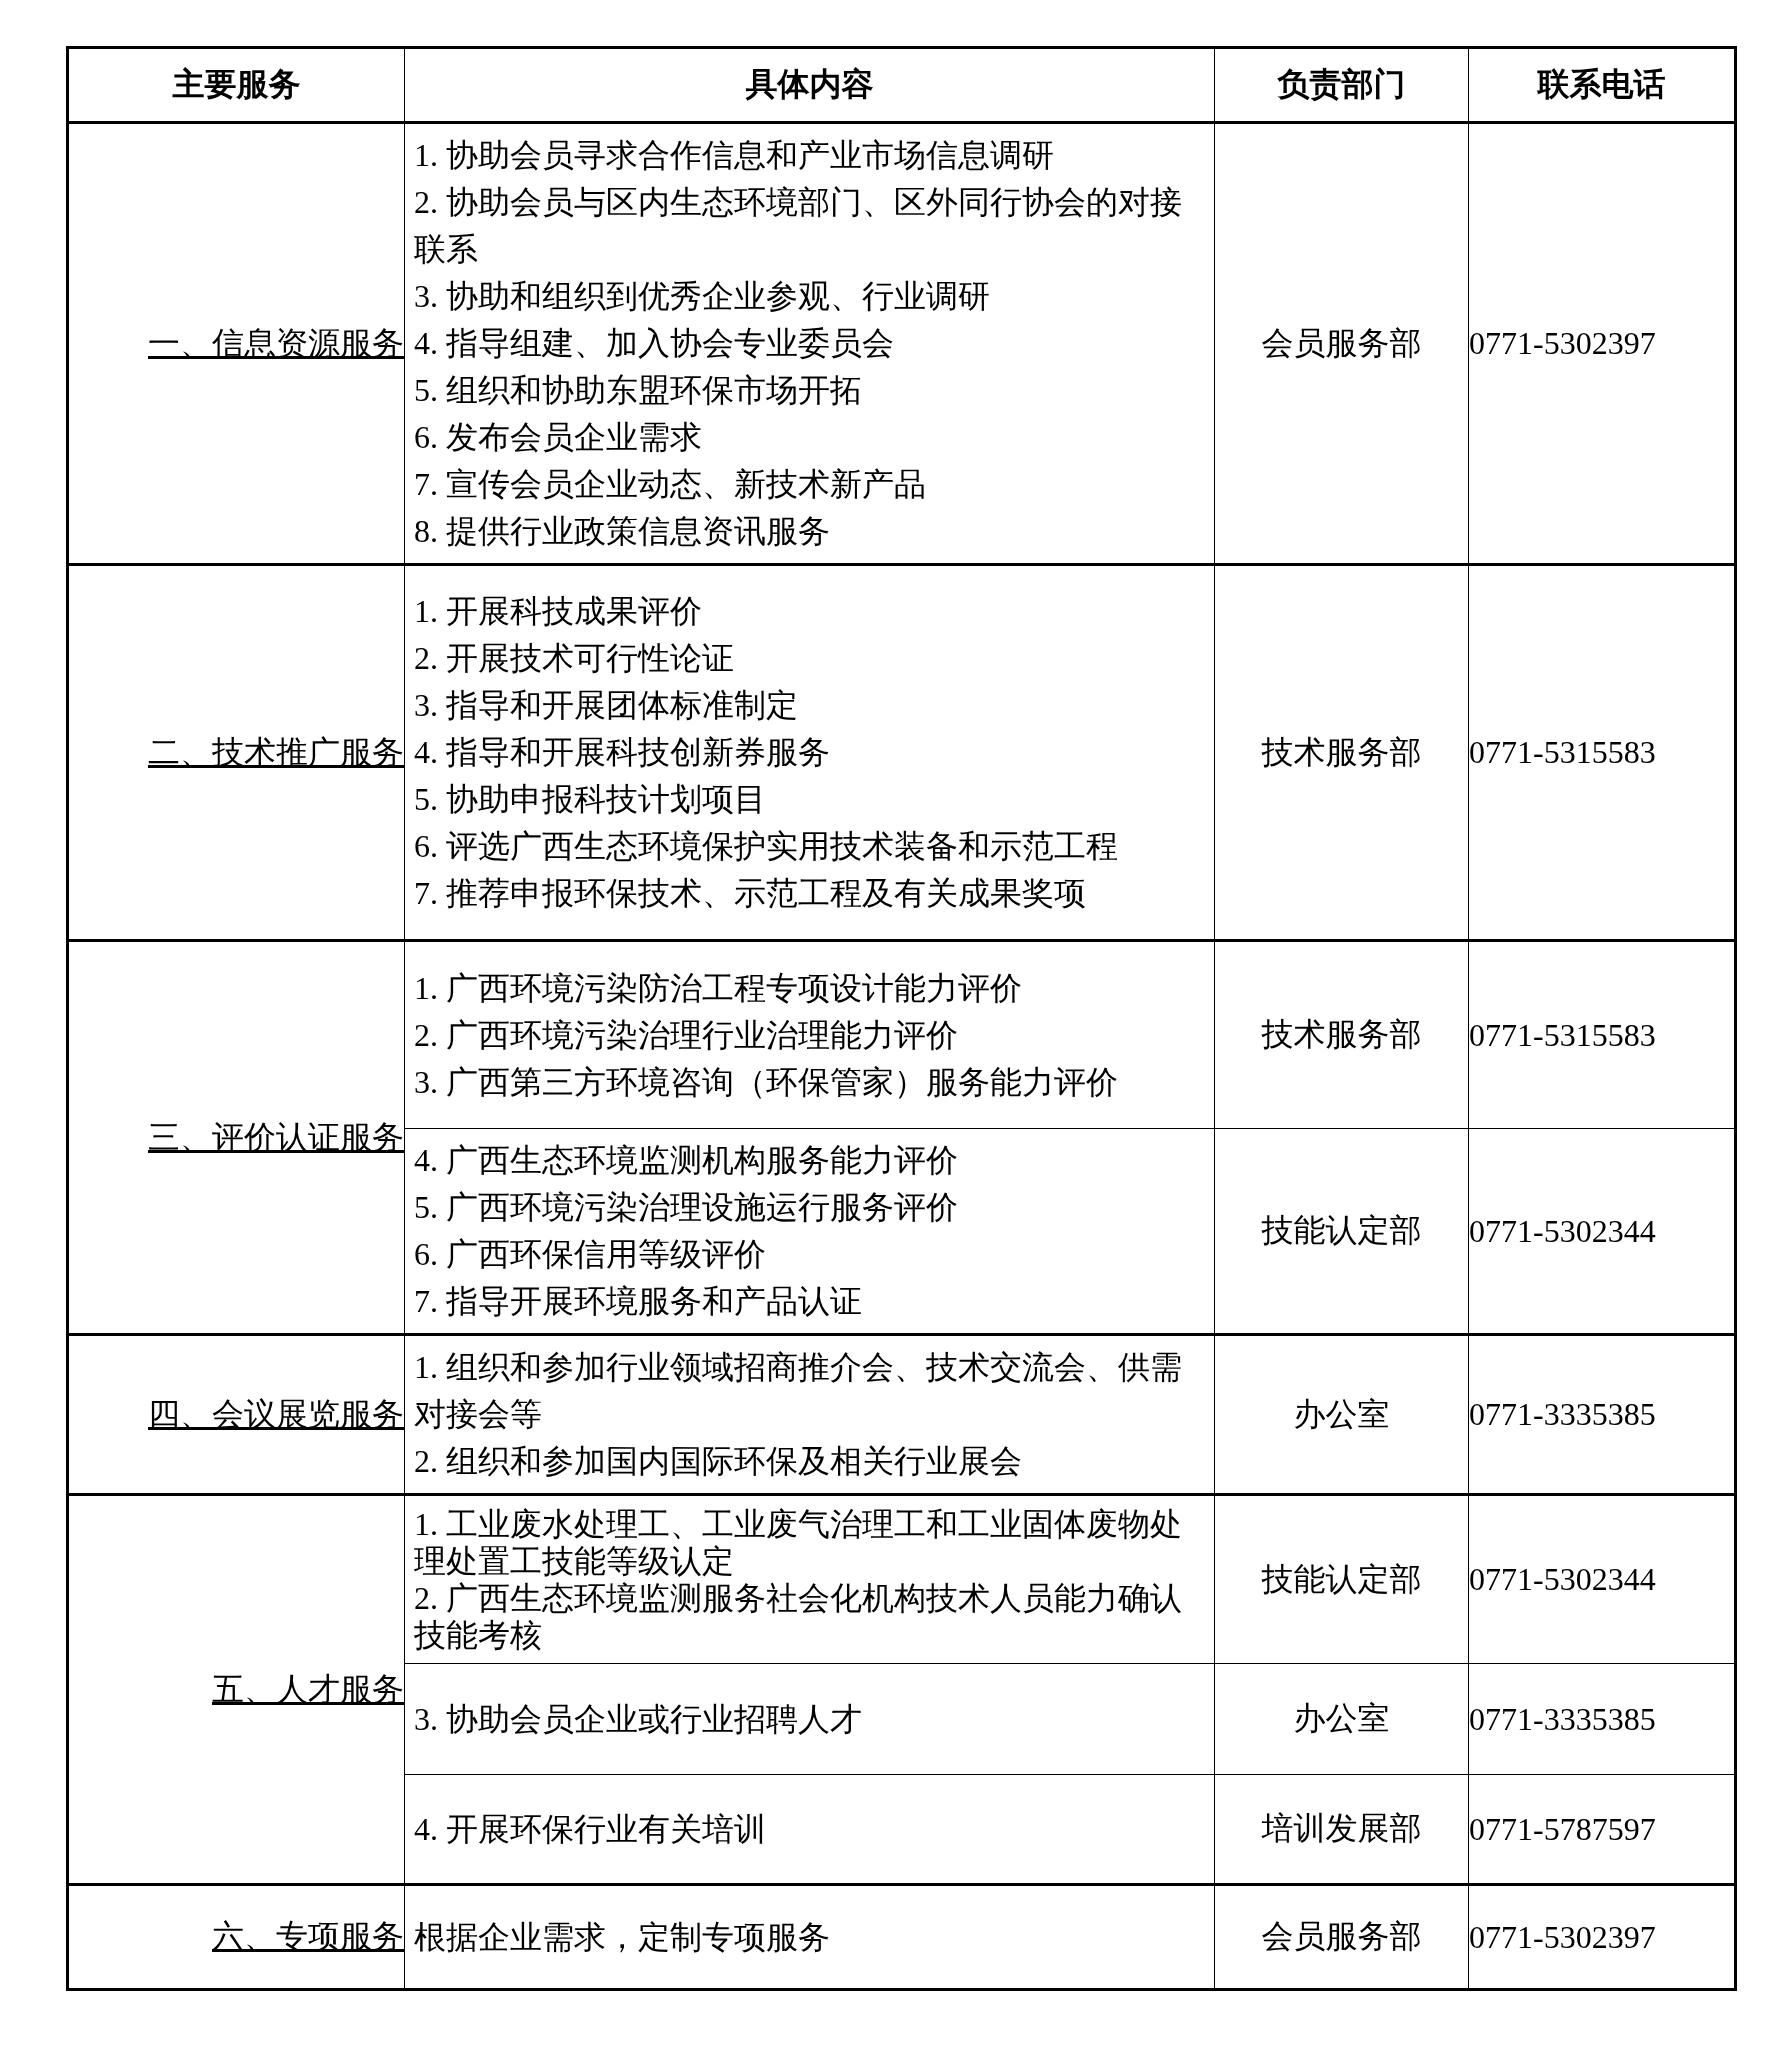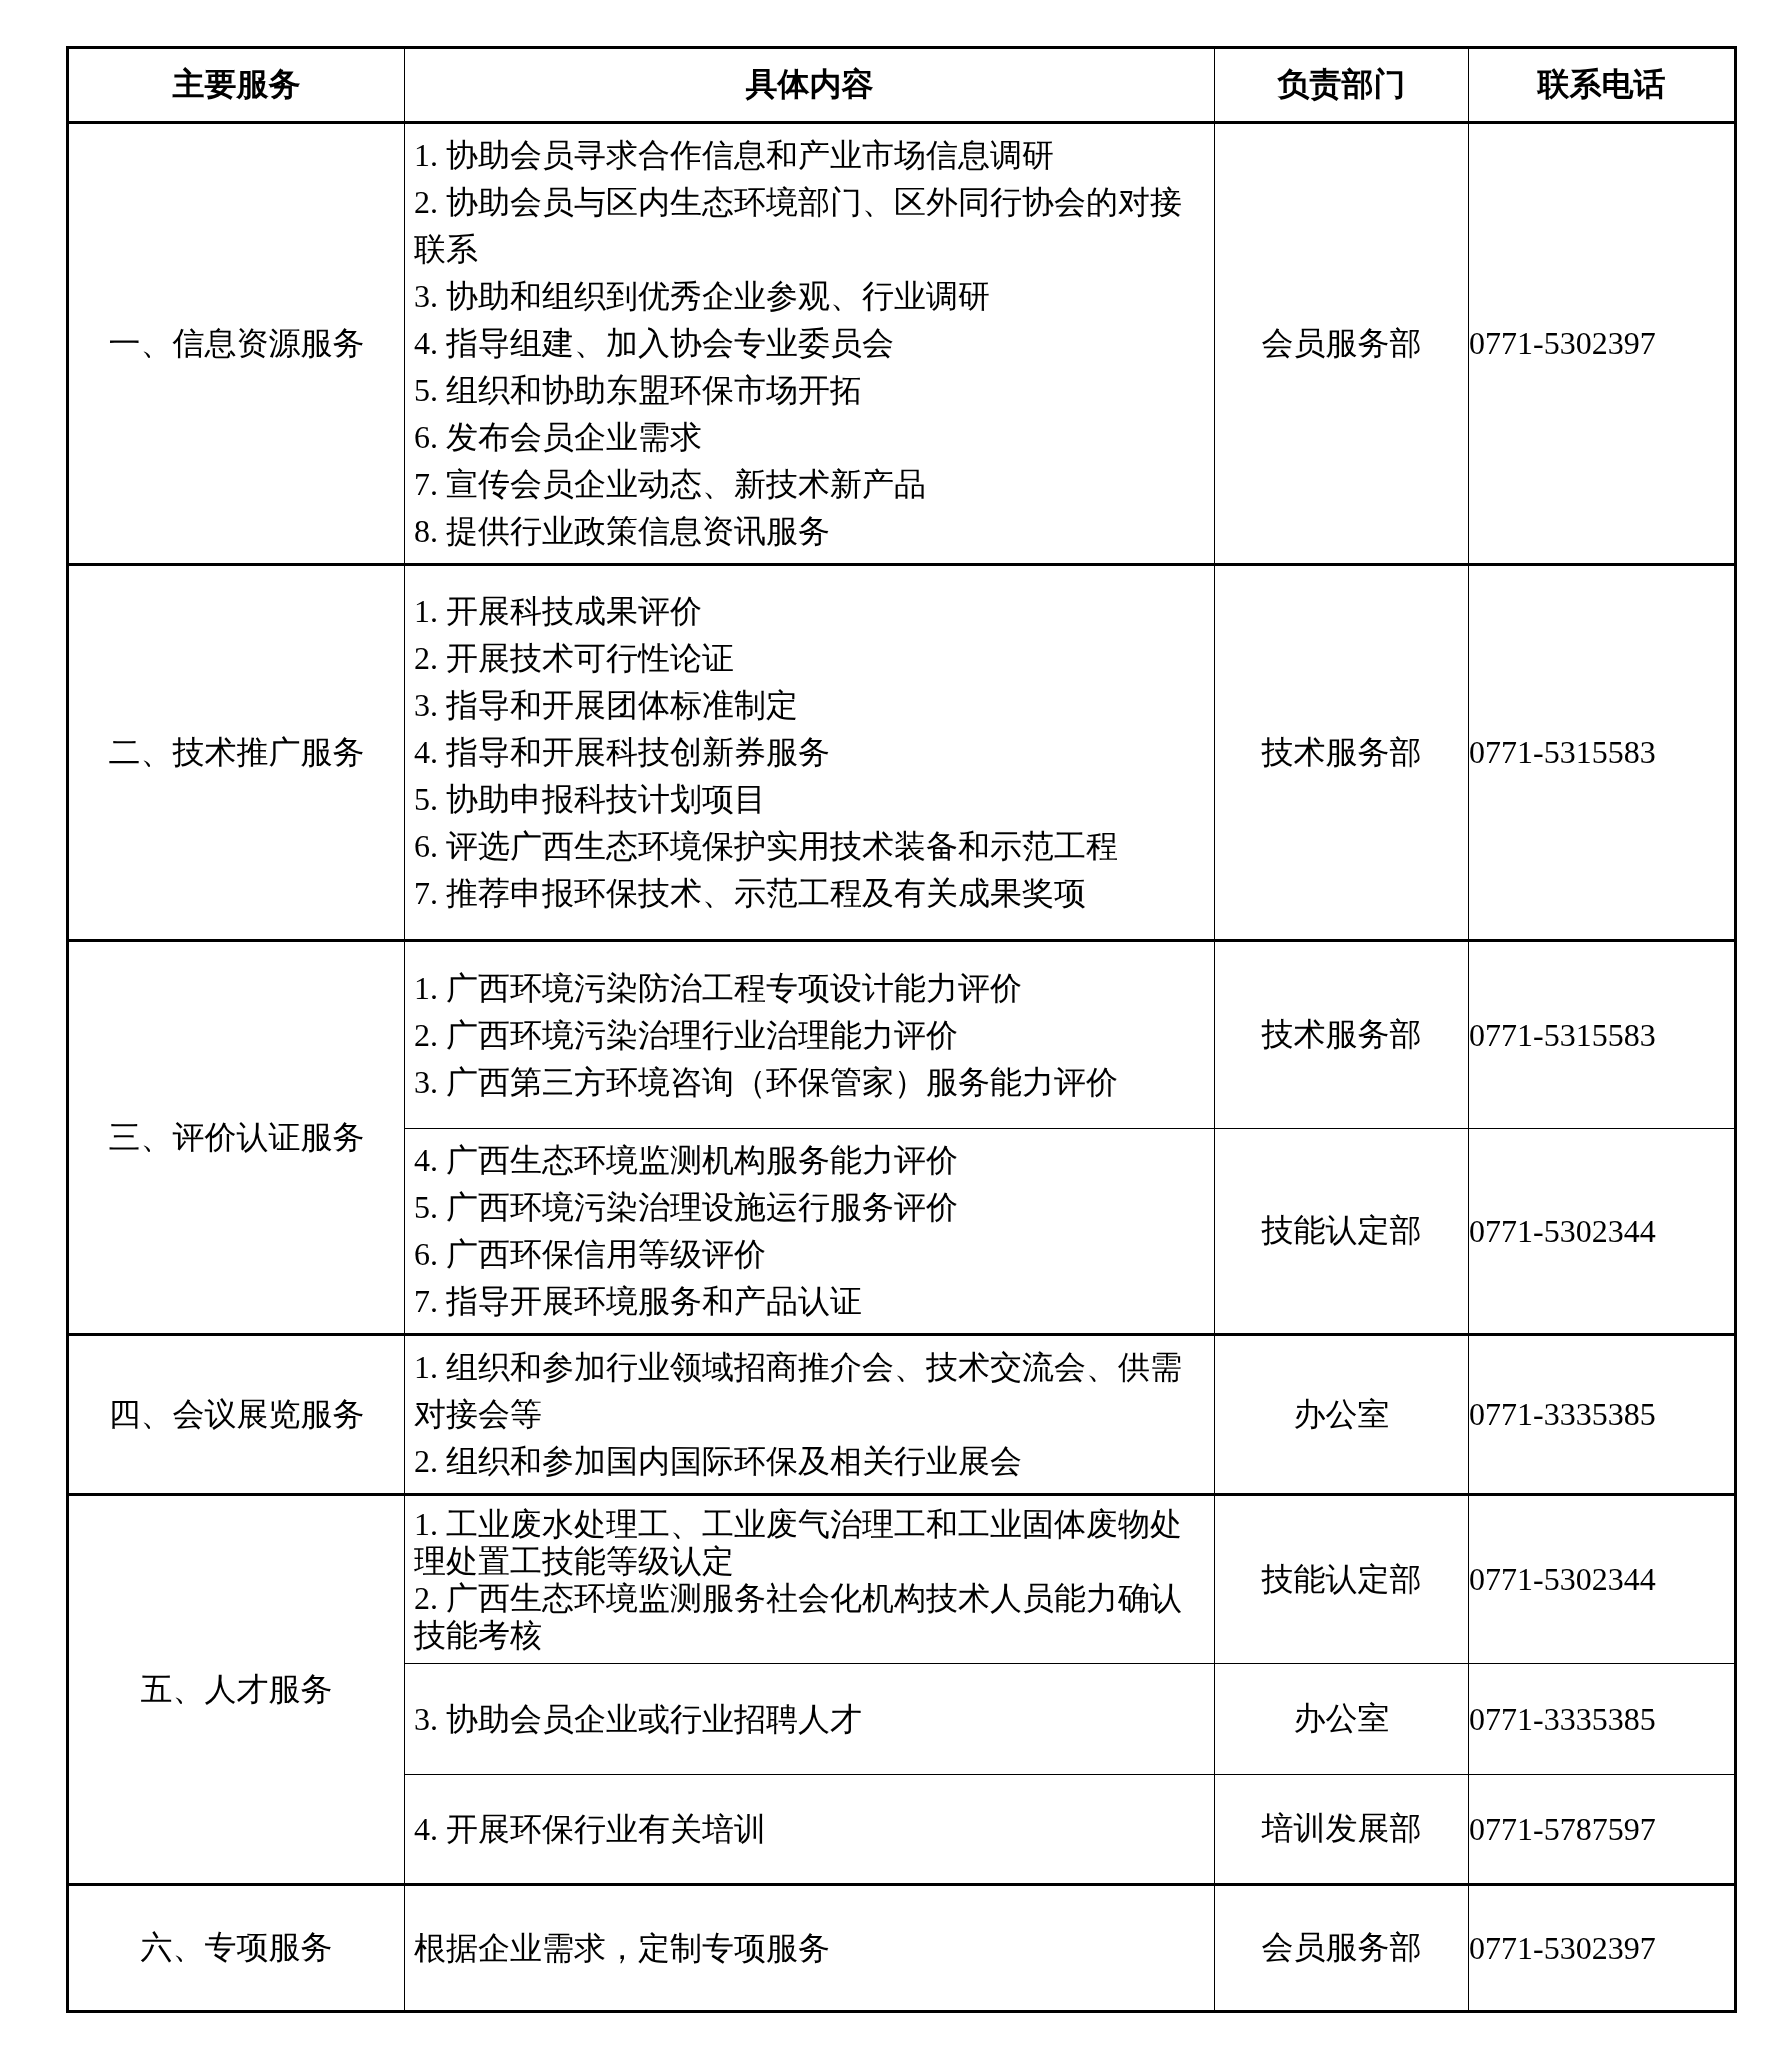--- a/index.html
+++ b/index.html
@@ -22,35 +22,35 @@
     border: 1.5px solid #000;
     padding: 0;
     font-size: 32px;
     font-weight: normal;
     vertical-align: middle;
     overflow: hidden;
   }
   tr.major > td, tr.major > th { border-bottom-width: 3px; }
   td.bb4 { border-bottom-width: 3px; }
   th { font-weight: bold; text-align: center; height: 75px; }
-  td.svc { text-align: center; }
+  td.svc { text-align: right; text-decoration: underline; }
   td.content { padding: 8px 9px; text-align: left; }
   .content p { margin: 0; line-height: 47px; }
   tr.r5a .content p { line-height: 37px; }
   td.dept { text-align: center; }
   td.phone { text-align: left; letter-spacing: 0; }
   tr.hr1  { height: 436px; }
   tr.hr2  { height: 376px; }
   tr.hr3a { height: 188px; }
   tr.hr3b { height: 190px; }
   tr.hr4  { height: 147px; }
   tr.hr5a { height: 169px; }
   tr.hr5b { height: 111px; }
   tr.hr5c { height: 110px; }
-  tr.hr6  { height: 127px; }
+  tr.hr6  { height: 105px; }
 </style>
 </head>
 <body>
 
 <div class="page">
   <table class="services">
     <colgroup>
       <col style="width:337px">
       <col style="width:810px">
       <col style="width:254px">

